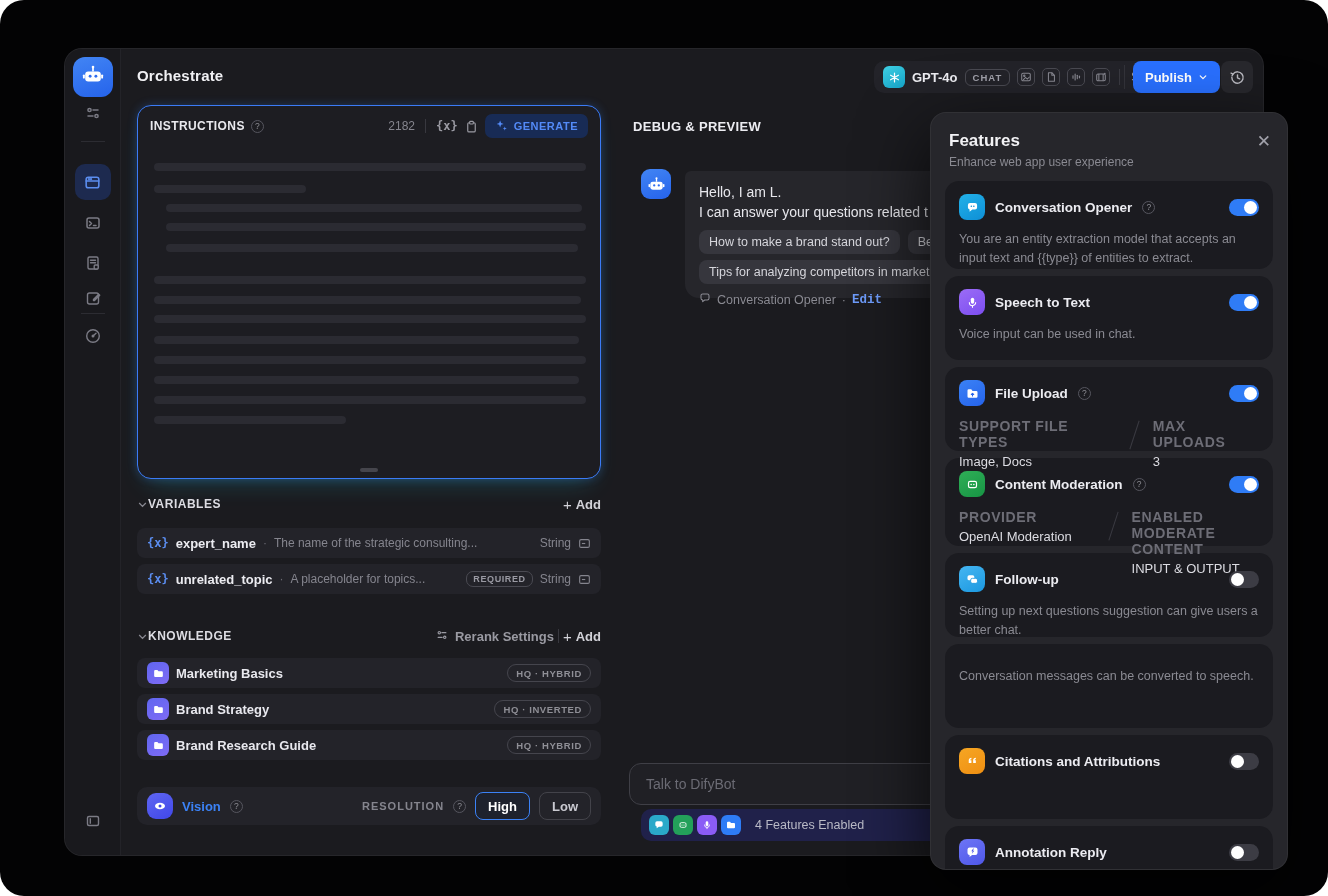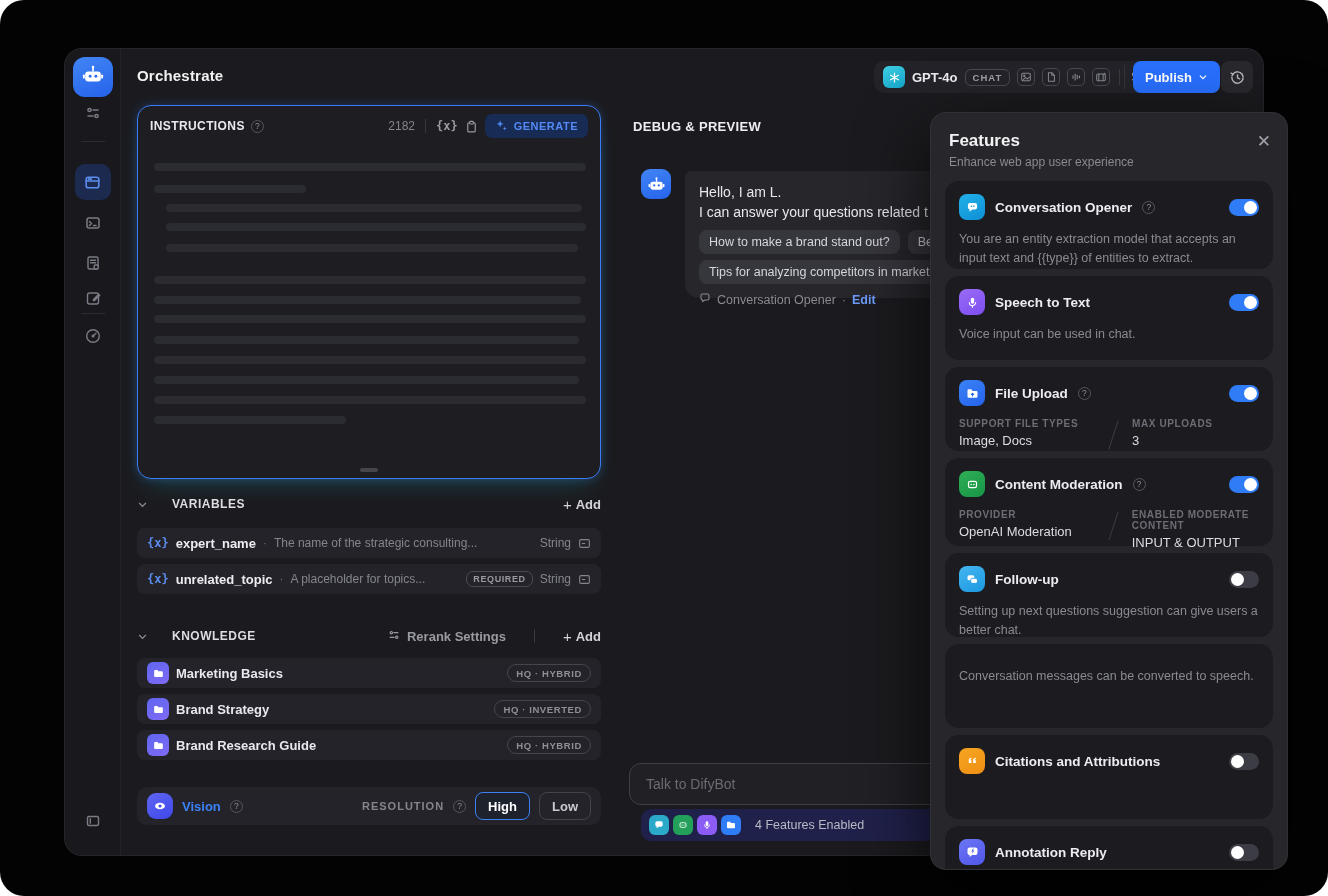--- a/index.html
+++ b/index.html
@@ -53,21 +53,21 @@
     color:#538af7;font-size:11px;font-weight:800;letter-spacing:.5px;}
   .sk{position:absolute;height:8px;border-radius:4px;background:#2b2b32;}
   .s1{left:16px;top:57px;width:432px}.s2{left:16px;top:79px;width:152px}
   .s3{left:28px;top:98px;width:416px}.s4{left:28px;top:117px;width:420px}.s5{left:28px;top:138px;width:412px}
   .s6{left:16px;top:170px;width:432px}.s7{left:16px;top:190px;width:427px}.s8{left:16px;top:209px;width:432px}
   .s9{left:16px;top:230px;width:425px}.s10{left:16px;top:250px;width:432px}.s11{left:16px;top:270px;width:425px}
   .s12{left:16px;top:290px;width:432px}.s13{left:16px;top:310px;width:192px}
   .drag{position:absolute;left:50%;bottom:6px;transform:translateX(-50%);width:18px;height:4px;border-radius:2px;background:#45454c;}
 
   
-  .sechead{position:absolute;left:72px;width:464px;height:22px;display:flex;align-items:center;gap:24px;}
+  .sechead{position:absolute;left:72px;width:464px;height:22px;display:flex;align-items:center;gap:0;}
   .sectitle{font-size:12px;font-weight:800;letter-spacing:.5px;color:#dcdce2;}
   .chev{color:#8a8a92;display:flex;}
   .addbtn{display:flex;align-items:center;gap:4px;color:#d2d2d8;font-size:13px;font-weight:700;}
   .plus{font-size:15px;font-weight:400;line-height:1;color:#d2d2d8;}
   .rerank{display:flex;align-items:center;gap:6px;color:#9a9aa2;font-size:13px;font-weight:600;}
   .row{position:absolute;left:72px;width:464px;height:30px;background:#232329;border-radius:8px;
     display:flex;align-items:center;padding:0 10px;gap:7px;}
   .vtok{color:#5b8def;font-weight:700;font-size:12px;font-family:"DejaVu Sans Mono",monospace;flex:none;}
   .vname{font-size:13px;font-weight:700;color:#ececf1;white-space:nowrap;}
   .vsep{color:#6b6b74;font-size:12px;}
@@ -97,21 +97,21 @@
   .msgavatar{position:absolute;left:576px;top:120px;width:30px;height:30px;border-radius:9px;
     background:linear-gradient(160deg,#4285f4,#2563eb);display:flex;align-items:center;justify-content:center;}
   .bubble{position:absolute;left:620px;top:122px;width:392px;background:#26262b;border-radius:6px 14px 14px 14px;
     padding:11px 14px 8px;}
   .bline{font-size:14px;line-height:20px;color:#e7e7ec;white-space:nowrap;}
   .chips{margin-top:8px;}
   .chip{display:inline-flex;align-items:center;height:24px;padding:0 10px;margin:0 8px 6px 0;border-radius:8px;
     background:#36363d;color:#d6d6dc;font-size:12.5px;white-space:nowrap;}
   .opener{position:absolute;left:634px;top:243px;display:flex;align-items:center;gap:6px;
     color:#8a8a92;font-size:12.5px;}
-  .editlink{color:#6d9bfa;font-weight:600;}
+  .editlink{color:#6d9bfa;font-weight:600;font-family:Liberation Mono, monospace;}
   .chatinput{position:absolute;left:564px;top:714px;width:600px;height:42px;background:#202025;
     border:1px solid #3f3f46;border-radius:12px;padding:0 16px;color:#e7e7ec;font-size:14px;outline:none;}
   .chatinput::placeholder{color:#6b6b74;}
   .featbar{position:absolute;left:576px;top:760px;width:588px;height:32px;background:#20214a;border-radius:10px;
     display:flex;align-items:center;padding:0 8px;gap:4px;}
   .mini{width:20px;height:20px;border-radius:6px;display:flex;align-items:center;justify-content:center;flex:none;}
   .mini.teal{background:#2aa9c9}.mini.green{background:#23a05a}.mini.purp{background:#8b5cf6}.mini.blue{background:#2e7cf6}
   .featbartext{margin-left:10px;font-size:12.5px;color:#b9bac6;}
 
   
@@ -133,21 +133,21 @@
   .fic.sky{background:linear-gradient(150deg,#45b6f2,#1b98e0)}
   .fic.orange{background:linear-gradient(150deg,#f6a623,#ef8f12)}
   .fic.indigo{background:linear-gradient(150deg,#6d75f6,#4f57e8)}
   .fname{font-size:13.5px;font-weight:700;color:#ececf1;}
   .toggle{width:30px;height:17px;border-radius:9px;background:#3c3c44;position:relative;margin-left:auto;flex:none;}
   .toggle .knob{position:absolute;top:2px;left:2px;width:13px;height:13px;border-radius:50%;background:#fff;}
   .toggle.on{background:#2f7cf6;}
   .toggle.on .knob{left:auto;right:2px;}
   .fdesc{margin-top:10px;font-size:12.5px;line-height:1.5;color:#8a8a92;}
   .specs{margin-top:12px;display:flex;align-items:flex-start;}
-  .spec .slabel{font-size:10px;font-weight:700;letter-spacing:.6px;color:#6d6d76;}
+  .spec .slabel{font-size:14px;font-weight:700;letter-spacing:.6px;color:#6d6d76;}
   .spec .svalue{margin-top:4px;font-size:13px;color:#dcdce2;}
   .slash{width:1px;height:30px;background:#3a3a41;transform:rotate(18deg);margin:2px 18px 0;}
   .spec1{min-width:136px;}
 </style>
 </head>
 <body>
 
 <div class="stage">
   <div class="window">
 

